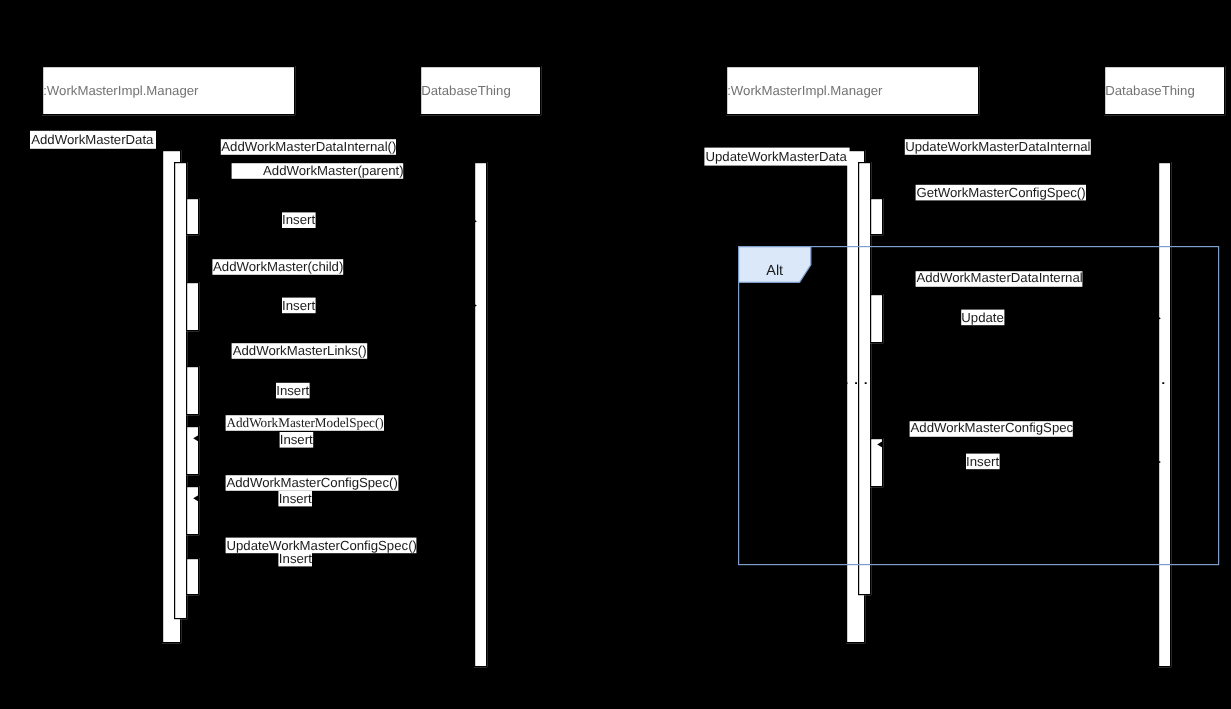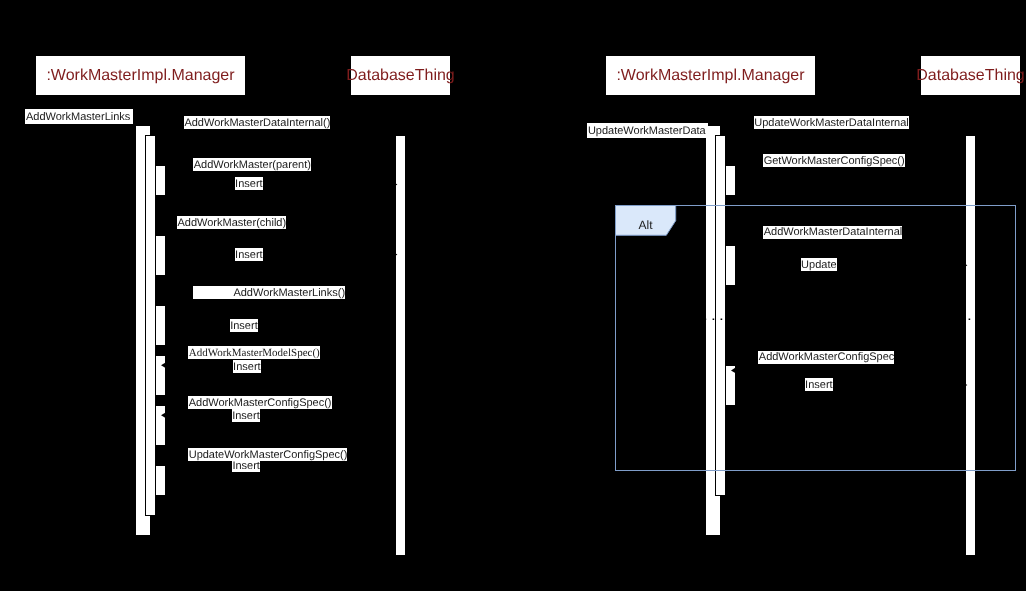--- a/index.html
+++ b/index.html
@@ -1,21 +1,21 @@
 <!DOCTYPE html>
 <html><head>
 <meta charset="utf-8">
 <title>UML Sequence Diagram</title>
 <style>
   html,body{margin:0;padding:0;background:#000000;}
   #stage{position:relative;width:1026px;height:591px;background:#000000;overflow:hidden;
          font-family:"Liberation Sans", sans-serif;-webkit-font-smoothing:antialiased;
          text-rendering:geometricPrecision;}
   .lifeline-box{position:absolute;background:#ffffff;border:1px solid #000000;box-sizing:border-box;
-           display:flex;align-items:center;justify-content:center;color:#7f1d1d;font-size:16px;}
+           display:flex;align-items:center;justify-content:flex-start;color:#737373;font-size:11px;}
   .activation{position:absolute;background:#ffffff;border:1px solid #000000;box-sizing:border-box;}
   .msg{position:absolute;background:#ffffff;color:#1a1a1a;font-size:11px;line-height:12.2px;
        white-space:nowrap;padding:0.8px 0 0 0.5px;}
   .msg.found{line-height:13.7px;padding:1.5px 2.2px 0 1.1px;}
   .frag-label{position:absolute;color:#1a1a1a;font-size:12px;display:flex;align-items:center;
             justify-content:center;line-height:1;z-index:6;}
   svg.overlay{position:absolute;left:0;top:0;width:1026px;height:591px;pointer-events:none;}
   svg.arrows{z-index:5;}
 </style>
 </head>
@@ -63,27 +63,27 @@
     <div class="activation" style="left: 155px; top: 355px; width: 11px; height: 41px;"></div>
     <div class="activation" style="left: 155px; top: 405px; width: 11px; height: 41px;"></div>
     <div class="activation" style="left: 155px; top: 465px; width: 11px; height: 31px;"></div>
     <div class="activation" style="left: 395px; top: 135px; width: 11px; height: 421px;"></div>
     <div class="lifeline-box" style="left: 35px; top: 55px; width: 211px; height: 41px;">
       <span>:WorkMasterImpl.Manager</span>
     </div>
     <div class="lifeline-box" style="left: 350px; top: 55px; width: 101px; height: 41px;">
       <span>DatabaseThing</span>
     </div>
-    <div class="msg found" style="left: 24.9px; top: 109px;">AddWorkMasterLinks</div>
+    <div class="msg found" style="left: 24.9px; top: 109px;">AddWorkMasterData</div>
     <div class="msg" style="left: 183.9px; top: 115.8px;">AddWorkMasterDataInternal()</div>
-    <div class="msg" style="left: 193.2px; top: 158px;">AddWorkMaster(parent)</div>
+    <div class="msg" style="left: 193.2px; top: 136px; padding-left: 26px;">AddWorkMaster(parent)</div>
     <div class="msg" style="left: 234.6px; top: 176.9px;">Insert</div>
     <div class="msg" style="left: 177px; top: 215.9px;">AddWorkMaster(child)</div>
     <div class="msg" style="left: 234.6px; top: 247.9px;">Insert</div>
-    <div class="msg" style="left: 193.4px; top: 285.9px; padding-left: 40px;">AddWorkMasterLinks()</div>
+    <div class="msg" style="left: 193.4px; top: 285.9px;">AddWorkMasterLinks()</div>
     <div class="msg" style="left: 229.7px; top: 318.8px;">Insert</div>
     <div class="msg" style="left: 188.2px; top: 345.9px; font-family: Liberation Serif, serif;">AddWorkMasterModelSpec()</div>
     <div class="msg" style="left: 232.6px; top: 359.9px;">Insert</div>
     <div class="msg" style="left: 188.2px; top: 395.9px;">AddWorkMasterConfigSpec()</div>
     <div class="msg" style="left: 231.7px; top: 408.9px;">Insert</div>
     <div class="msg" style="left: 188.2px; top: 447.9px;">UpdateWorkMasterConfigSpec()</div>
     <div class="msg" style="left: 231.9px; top: 458.9px;">Insert</div>
     <div class="activation" style="left: 705px; top: 125px; width: 16px; height: 411px;"></div>
     <div class="activation" style="left: 715px; top: 135px; width: 11px; height: 361px;"></div>
     <div class="activation" style="left: 725px; top: 165px; width: 11px; height: 31px;"></div>

